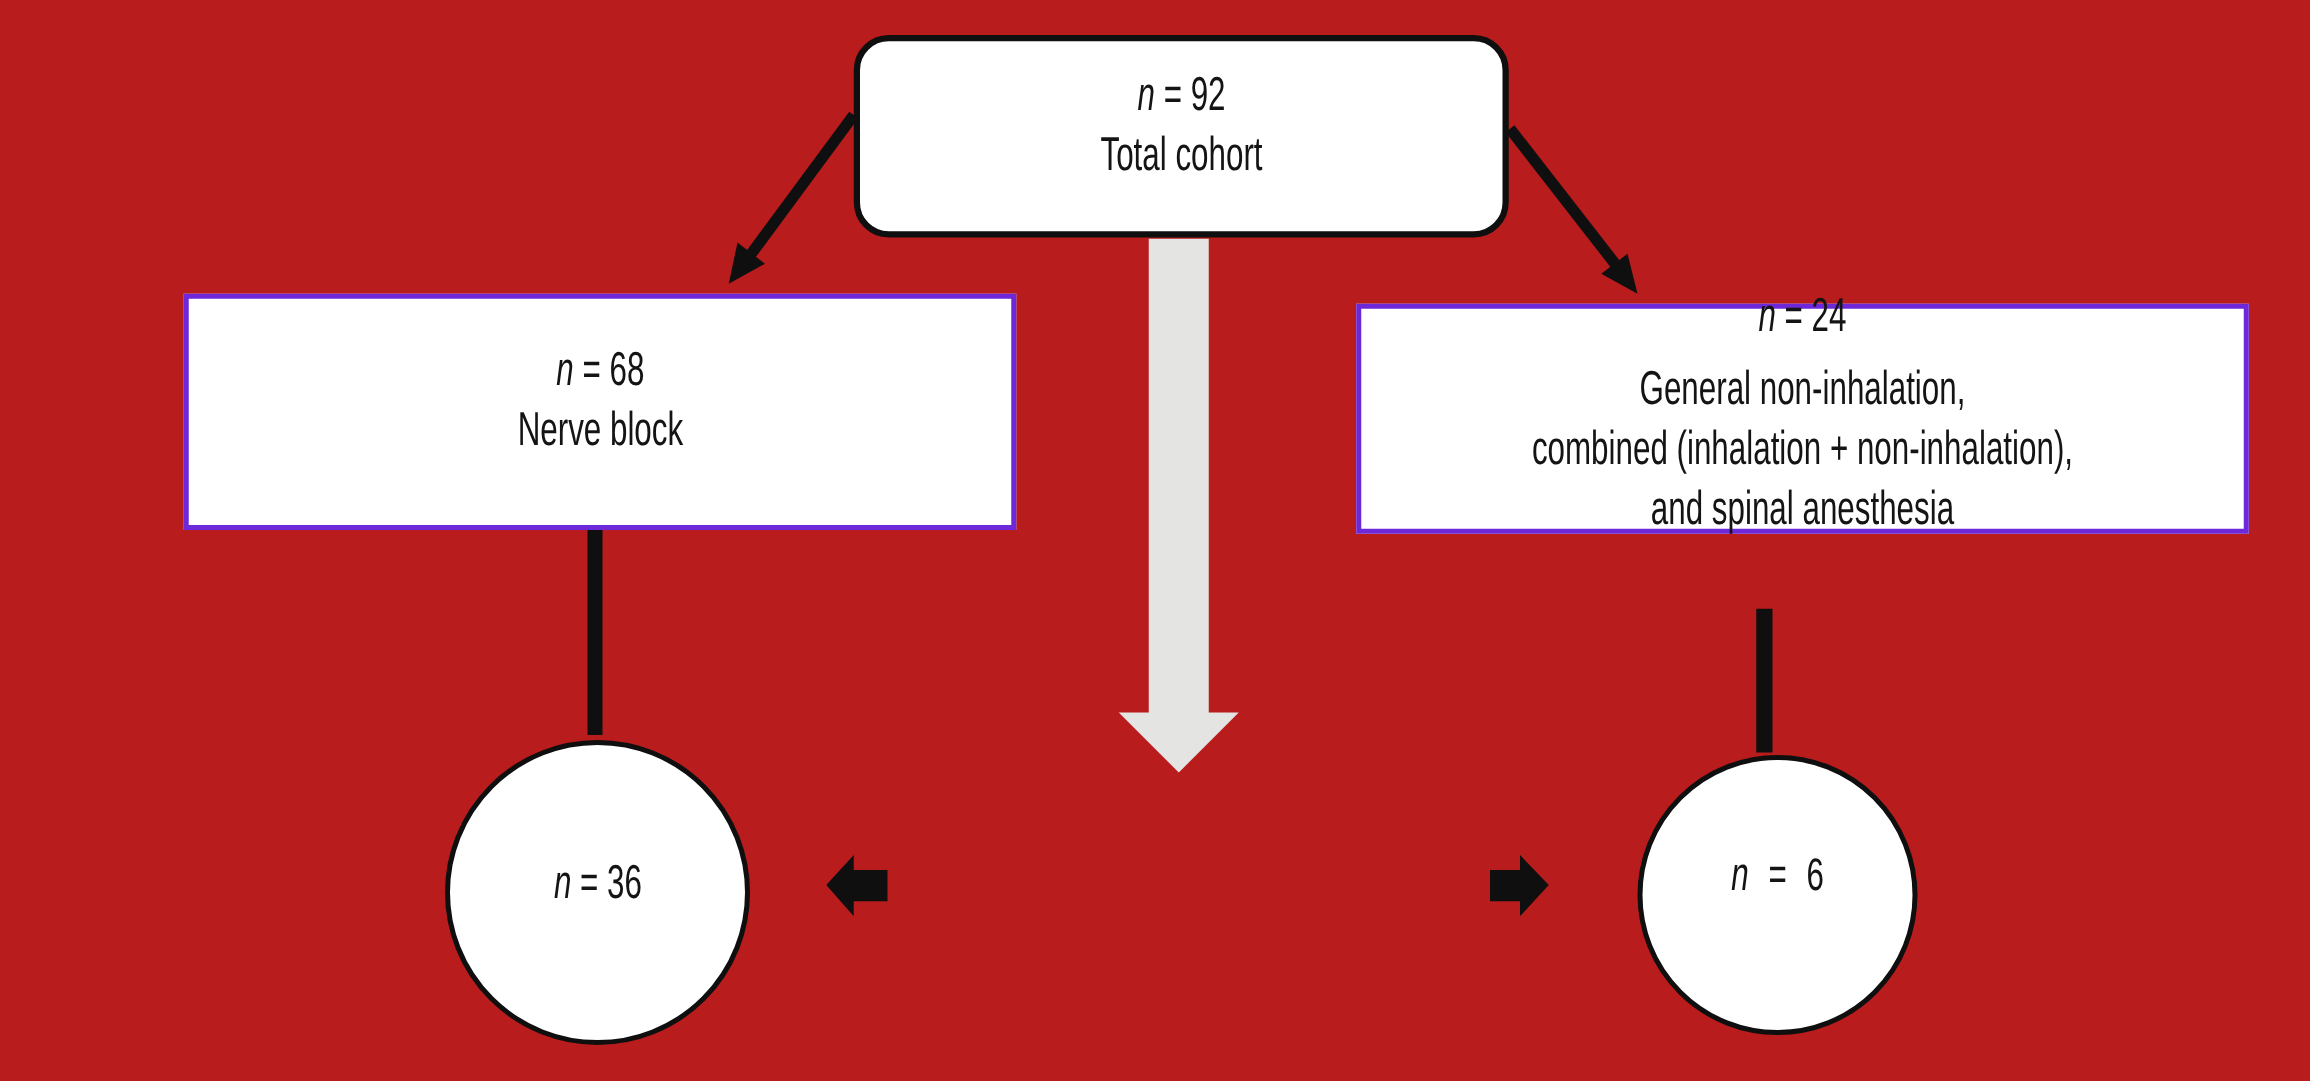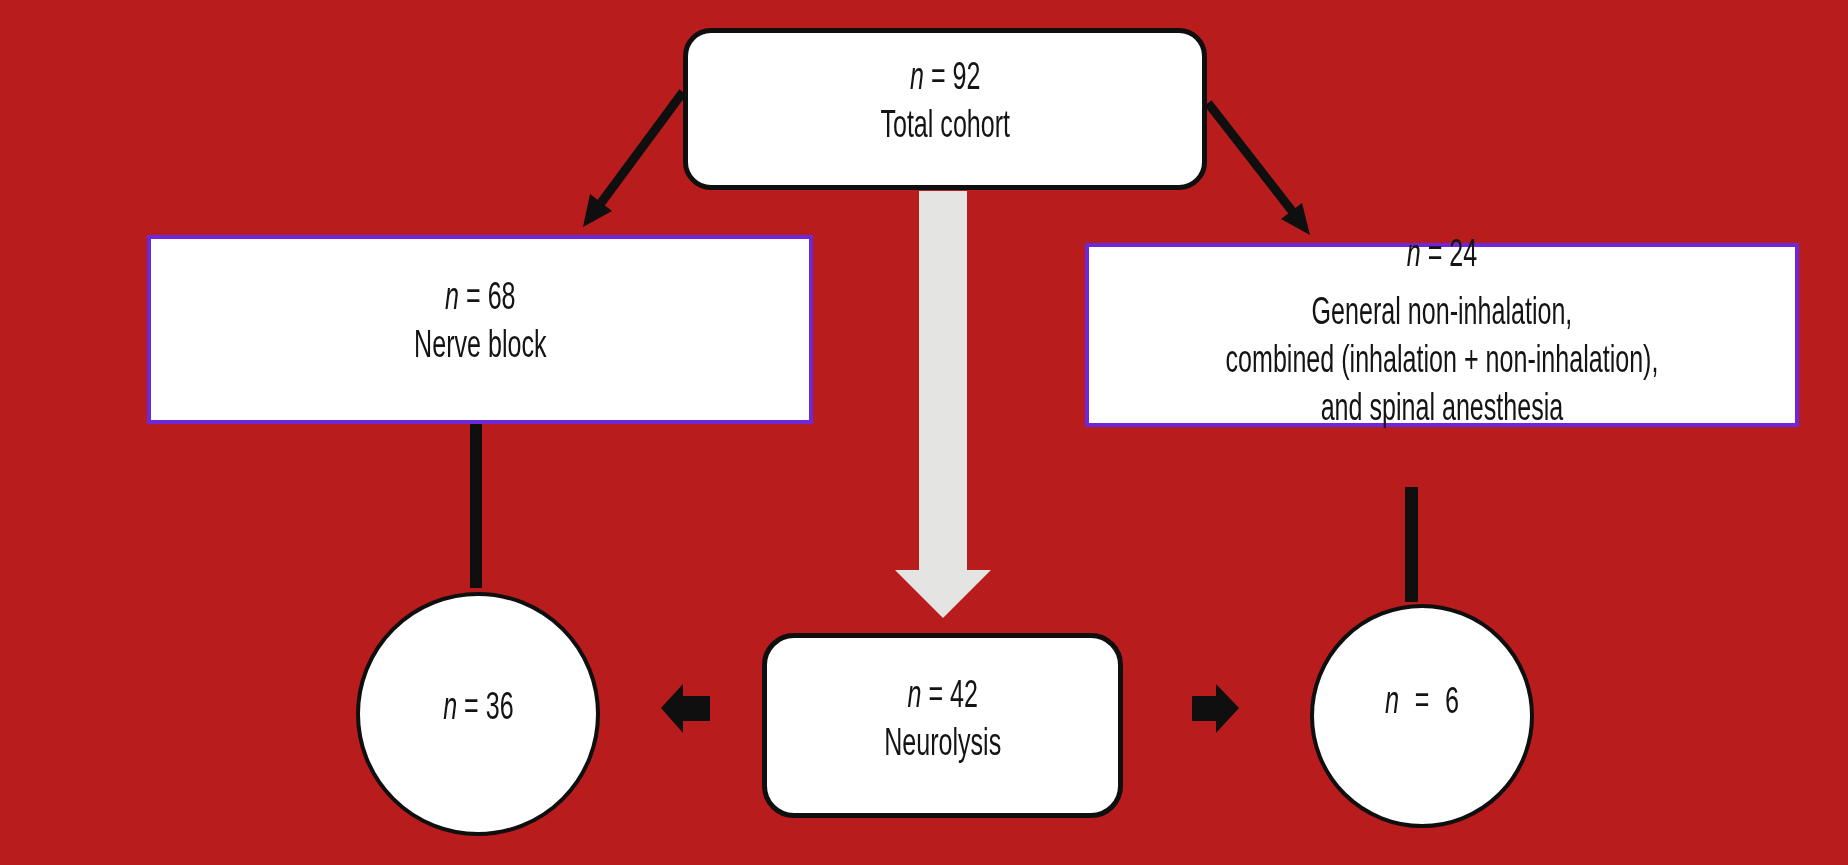--- a/index.html
+++ b/index.html
@@ -89,26 +89,20 @@
 
   <div class="node rect box-other">
     <div class="txt">
       <div class="stat stat-gap"><em>n</em> <span>= 24</span></div>
       <div>General non-inhalation,</div>
       <div>combined (inhalation + non-inhalation),</div>
       <div>and spinal anesthesia</div>
     </div>
   </div>
 
-  <div class="node round box-neurolysis">
-    <div class="txt">
-      <div class="stat"><em>n</em> <span>= 42</span></div>
-      <div>Neurolysis</div>
-    </div>
-  </div>
 
   <div class="node circle circle-left">
     <div class="txt">
       <div class="stat"><em>n</em> <span>= 36</span></div>
     </div>
   </div>
 
   <div class="node circle circle-right">
     <div class="txt">
       <div class="stat"><em>n</em> <span>= 6</span></div>

